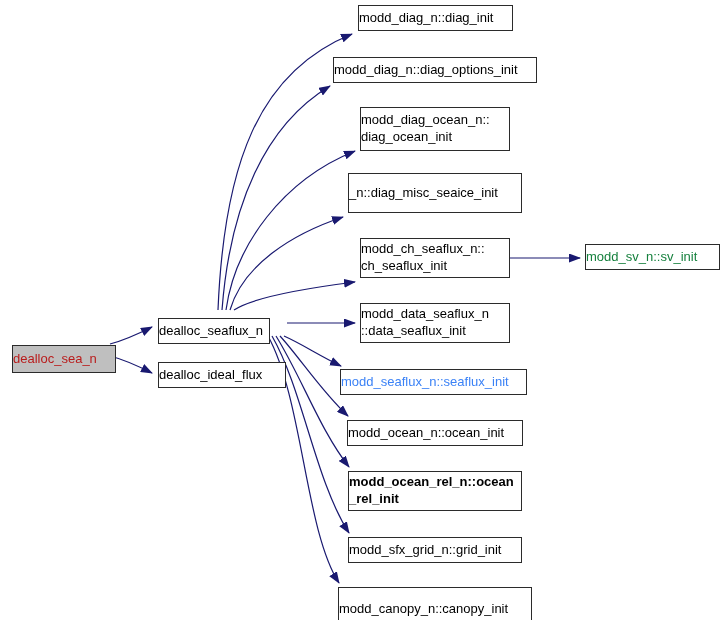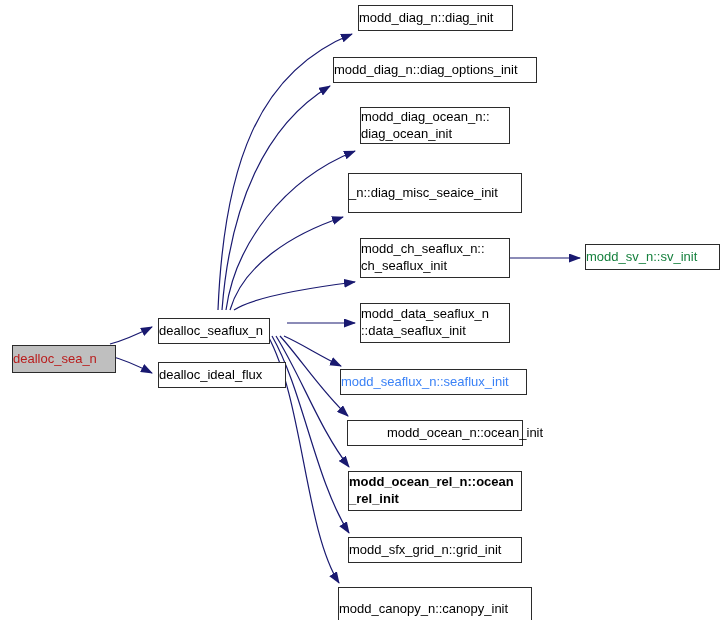--- a/index.html
+++ b/index.html
@@ -75,39 +75,39 @@
       </div>
       <div class="node" style="left: 158px; top: 362px; width: 128px; height: 26px; border-color: rgb(43, 43, 43); background: rgb(255, 255, 255); color: rgb(0, 0, 0);">
         <div>dealloc_ideal_flux</div>
       </div>
       <div class="node" style="left: 358px; top: 5px; width: 155px; height: 26px; border-color: rgb(43, 43, 43); background: rgb(255, 255, 255); color: rgb(0, 0, 0);">
         <div>modd_diag_n::diag_init</div>
       </div>
       <div class="node" style="left: 333px; top: 57px; width: 204px; height: 26px; border-color: rgb(43, 43, 43); background: rgb(255, 255, 255); color: rgb(0, 0, 0);">
         <div>modd_diag_n::diag_options_init</div>
       </div>
-      <div class="node" style="left: 360px; top: 107px; width: 150px; height: 37px; border-color: rgb(43, 43, 43); background: rgb(255, 255, 255); color: rgb(0, 0, 0);">
+      <div class="node" style="left: 360px; top: 107px; width: 150px; height: 44px; border-color: rgb(43, 43, 43); background: rgb(255, 255, 255); color: rgb(0, 0, 0);">
         <div>modd_diag_ocean_n::</div>
         <div>diag_ocean_init</div>
       </div>
       <div class="node" style="left: 348px; top: 173px; width: 174px; height: 40px; border-color: rgb(43, 43, 43); background: rgb(255, 255, 255); color: rgb(0, 0, 0);">
         <div>_n::diag_misc_seaice_init</div>
       </div>
       <div class="node" style="left: 360px; top: 238px; width: 150px; height: 40px; border-color: rgb(43, 43, 43); background: rgb(255, 255, 255); color: rgb(0, 0, 0);">
         <div>modd_ch_seaflux_n::</div>
         <div>ch_seaflux_init</div>
       </div>
       <div class="node" style="left: 360px; top: 303px; width: 150px; height: 40px; border-color: rgb(43, 43, 43); background: rgb(255, 255, 255); color: rgb(0, 0, 0);">
         <div>modd_data_seaflux_n</div>
         <div>::data_seaflux_init</div>
       </div>
       <div class="node" style="left: 340px; top: 369px; width: 187px; height: 26px; border-color: rgb(43, 43, 43); background: rgb(255, 255, 255); color: #3b82f6;">
         <div>modd_seaflux_n::seaflux_init</div>
       </div>
-      <div class="node" style="left: 347px; top: 420px; width: 176px; height: 26px; border-color: rgb(43, 43, 43); background: rgb(255, 255, 255); color: rgb(0, 0, 0); padding-left: 39px;">
+      <div class="node" style="left: 347px; top: 420px; width: 176px; height: 26px; border-color: rgb(43, 43, 43); background: rgb(255, 255, 255); color: rgb(0, 0, 0);">
         <div>modd_ocean_n::ocean_init</div>
       </div>
       <div class="node" style="left: 348px; top: 471px; width: 174px; height: 40px; border-color: rgb(43, 43, 43); background: rgb(255, 255, 255); color: rgb(0, 0, 0); font-weight: bold;">
         <div>modd_ocean_rel_n::ocean</div>
         <div>_rel_init</div>
       </div>
       <div class="node" style="left: 348px; top: 537px; width: 174px; height: 26px; border-color: rgb(43, 43, 43); background: rgb(255, 255, 255); color: rgb(0, 0, 0);">
         <div>modd_sfx_grid_n::grid_init</div>
       </div>
       <div class="node" style="left: 338px; top: 587px; width: 194px; height: 44px; border-color: rgb(43, 43, 43); background: rgb(255, 255, 255); color: rgb(0, 0, 0);">

